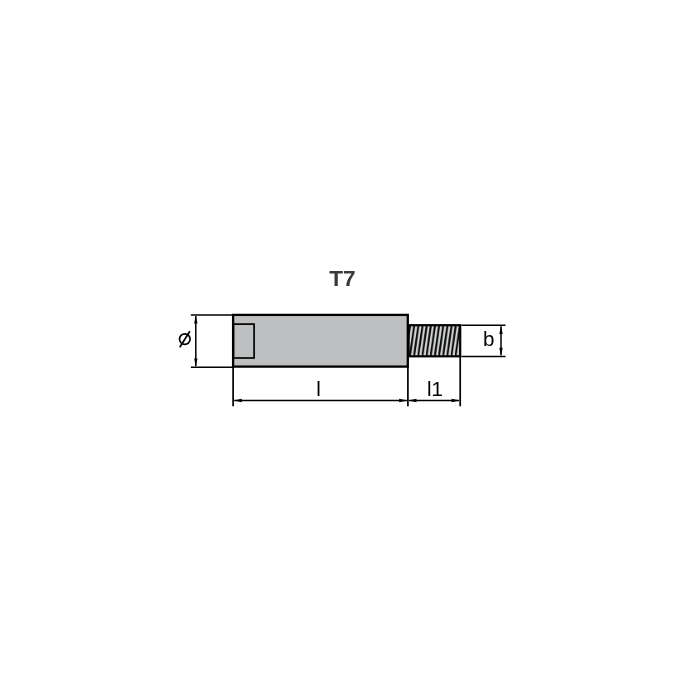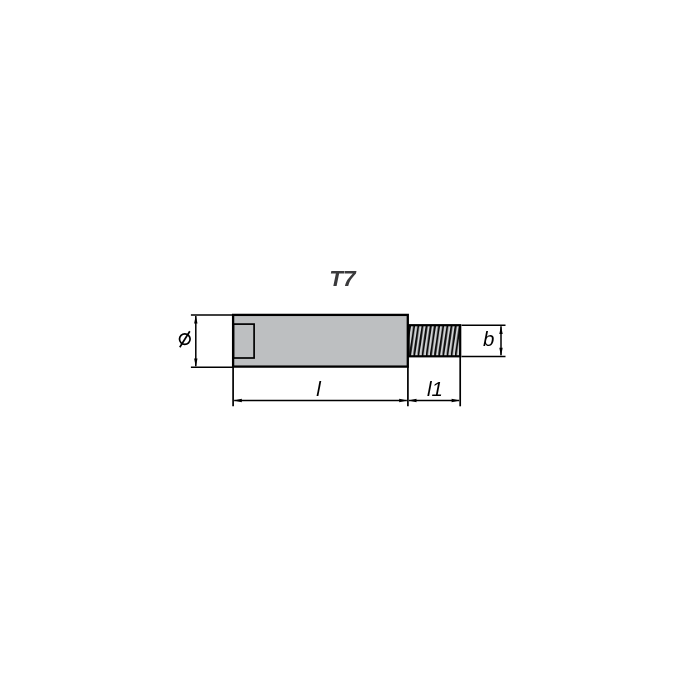--- a/index.html
+++ b/index.html
@@ -1,17 +1,17 @@
 <!DOCTYPE html>
 <html><head>
 <meta charset="utf-8">
 <title>T7</title>
 <style>
   html,body{margin:0;padding:0;background:#ffffff;}
-  .page{width:700px;height:700px;position:relative;background:#ffffff;overflow:hidden;font-style:italic;}
+  .page{width:700px;height:700px;position:relative;background:#ffffff;overflow:hidden;}
   svg{position:absolute;top:0;left:0;}
   text{font-family:"Liberation Sans",sans-serif;}
 </style>
 </head>
 <body>
 <div class="page">
 <svg width="700" height="700" viewBox="0 0 700 700">
   <defs>
     <pattern id="hatch" patternUnits="userSpaceOnUse" width="4.15" height="31.1" patternTransform="translate(409.3,325.2)">
       <rect x="0" y="0" width="4.15" height="31.1" fill="#d2d4d6"></rect>

